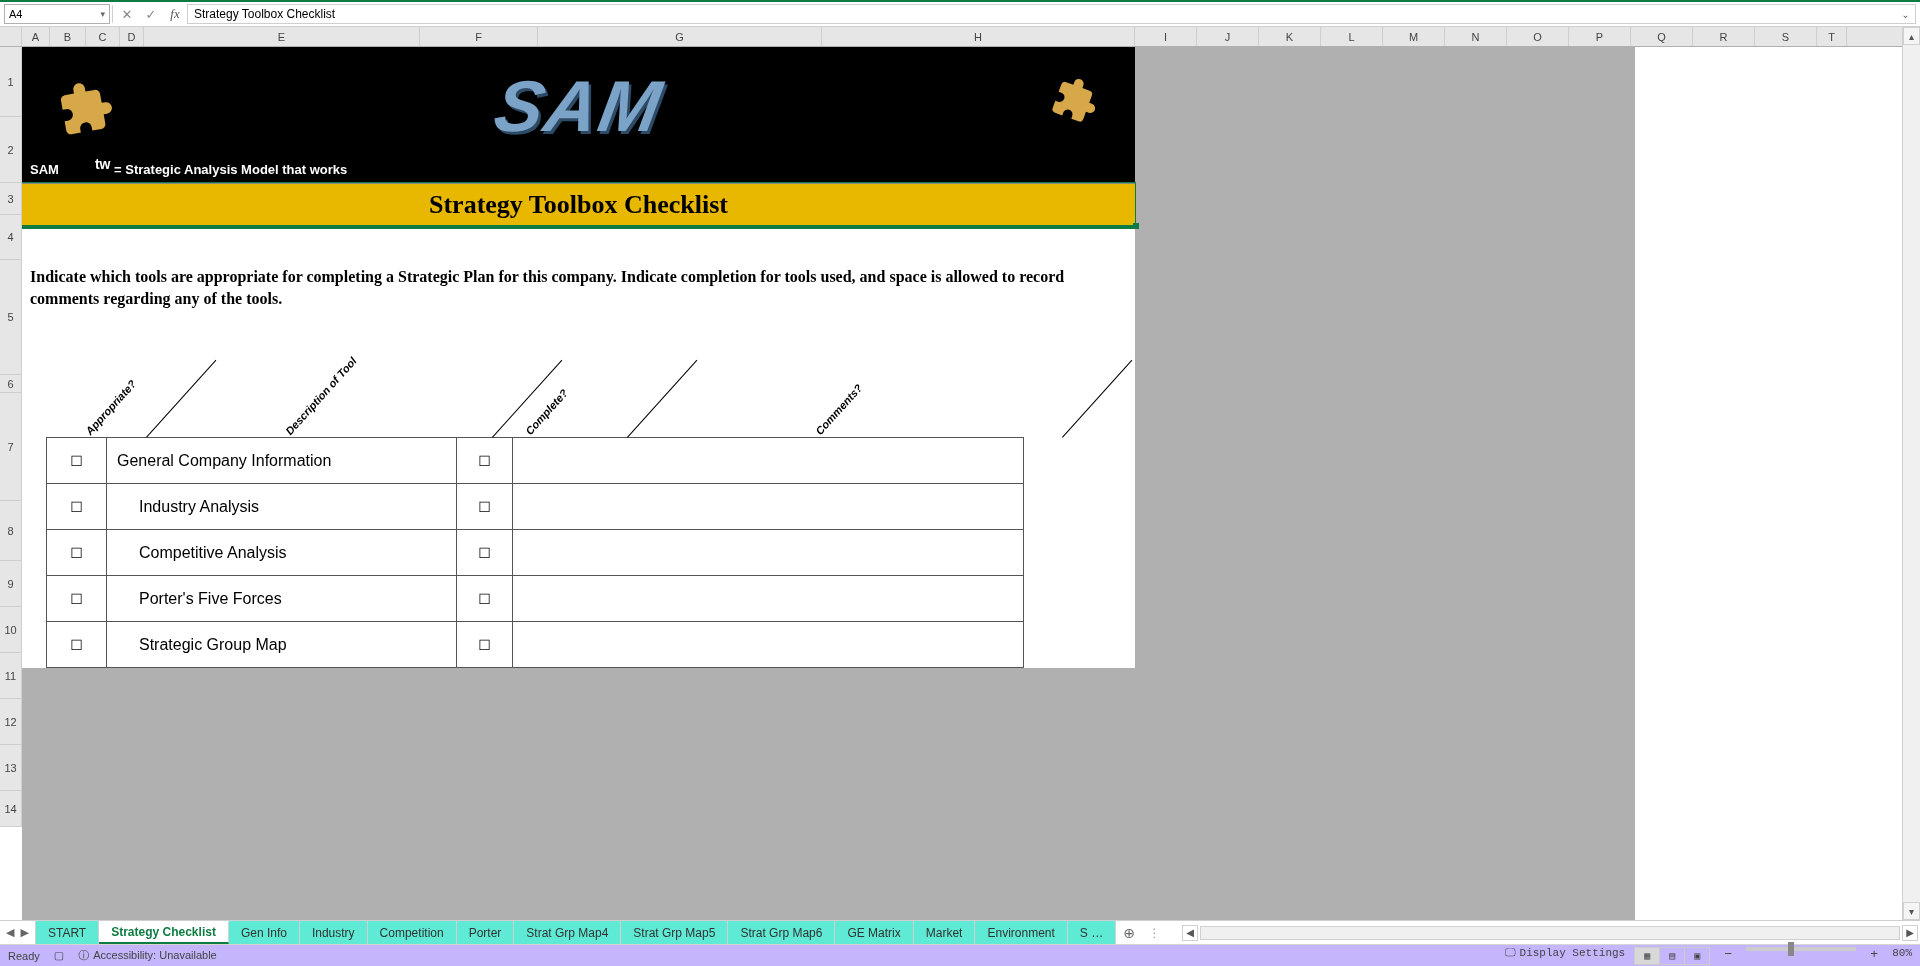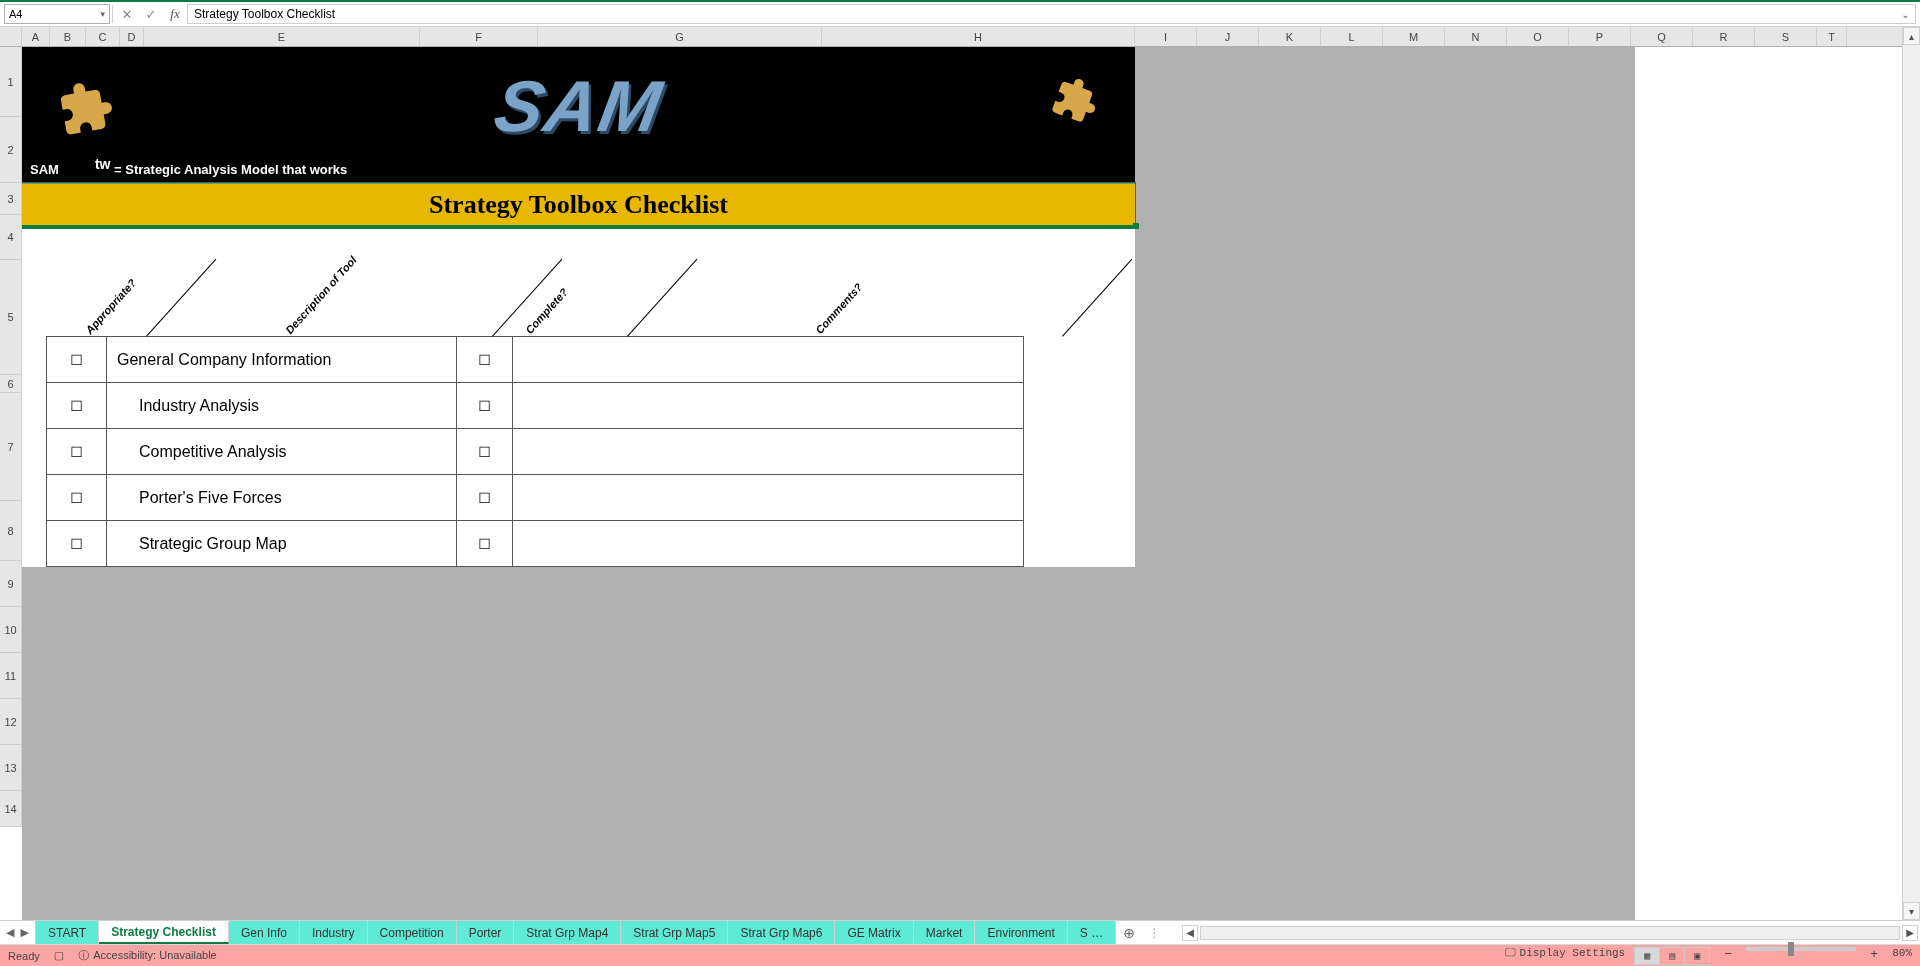--- a/index.html
+++ b/index.html
@@ -75,21 +75,21 @@
 .tabs-nav span { font-size: 11px; color: #666; cursor:pointer; }
 .tabs { display: flex; align-items: stretch; flex: 0 0 auto; }
 .tab { padding: 0 12px; display: flex; align-items: center; font-size: 12px; border-right: 1px solid #d0d0d0; background: #5eead4; cursor: pointer; color: #333; }
 .tab.active { background: #fff; border-bottom: 2px solid #0e7c42; font-weight: 600; color: #0e7c42; border-top: 1px solid #fff; }
 .tab-add { width: 26px; display:flex; align-items:center; justify-content:center; color:#666; cursor:pointer; font-size: 14px; }
 .tabs-hscroll { flex: 1; display:flex; align-items:center; justify-content:space-between; padding: 0 2px; margin-left: 20px; }
 .tabs-hscroll .bar { flex:1; height: 14px; background: #f0f0f0; border: 1px solid #d0d0d0; margin: 0 2px; position: relative; }
 .tabs-hscroll .arrow { width:16px; height:16px; display:flex; align-items:center; justify-content:center; border:1px solid #d0d0d0; font-size:10px; color:#555; cursor:pointer; }
 
 
-.status-bar { height: 22px; background: #fca5a5; border-top: 1px solid #d6d6d6; display: flex; align-items: center; justify-content: space-between; padding: 0 8px; font-size: 11px; color: #444; }
+.status-bar { height: 22px; background: #c4b5fd; border-top: 1px solid #d6d6d6; display: flex; align-items: center; justify-content: space-between; padding: 0 8px; font-size: 11px; color: #444; }
 .status-left { display: flex; align-items: center; gap: 14px; }
 .status-right { display: flex; align-items: flex-start; gap: 10px; font-family: Liberation Mono, monospace; }
 .view-btns { display:flex; }
 .view-btns div { width: 26px; height: 18px; border: 1px solid #ccc; margin-left: -1px; display:flex; align-items:center; justify-content:center; font-size:10px; cursor:pointer; }
 .view-btns div.active { background: #d8d8d8; }
 .zoom-slider { width: 110px; height: 4px; background: #ccc; position: relative; }
 .zoom-slider .handle { position: absolute; left: 38%; top: -5px; width: 6px; height: 14px; background: #888; }
 .zm { width:16px; text-align:center; cursor:pointer; font-size:13px; }
 
 .puzzle-svg { display:block; }
@@ -179,20 +179,21 @@
             <div class="sam-tag">
               <span>SAM</span><span class="sup">tw</span><span> = Strategic Analysis Model that works</span>
             </div>
           </div>
 
           <div class="gold-title">
             <span>Strategy Toolbox Checklist</span>
             <div class="sel-handle"></div>
           </div>
 
+          <div class="instructions">Indicate which tools are appropriate for completing a Strategic Plan for this company.  Indicate completion for tools used, and space is allowed to record comments regarding any of the tools.</div>
 
           <div class="diag-headers">
             <span class="diag" style="left:70px;">Appropriate?</span>
             <span class="diag-line" style="left:124px;"></span>
             <span class="diag" style="left:270px;">Description of Tool</span>
             <span class="diag-line" style="left:470px;"></span>
             <span class="diag" style="left:510px;">Complete?</span>
             <span class="diag-line" style="left:605px;"></span>
             <span class="diag" style="left:800px;">Comments?</span>
             <span class="diag-line" style="left:1040px;"></span>

